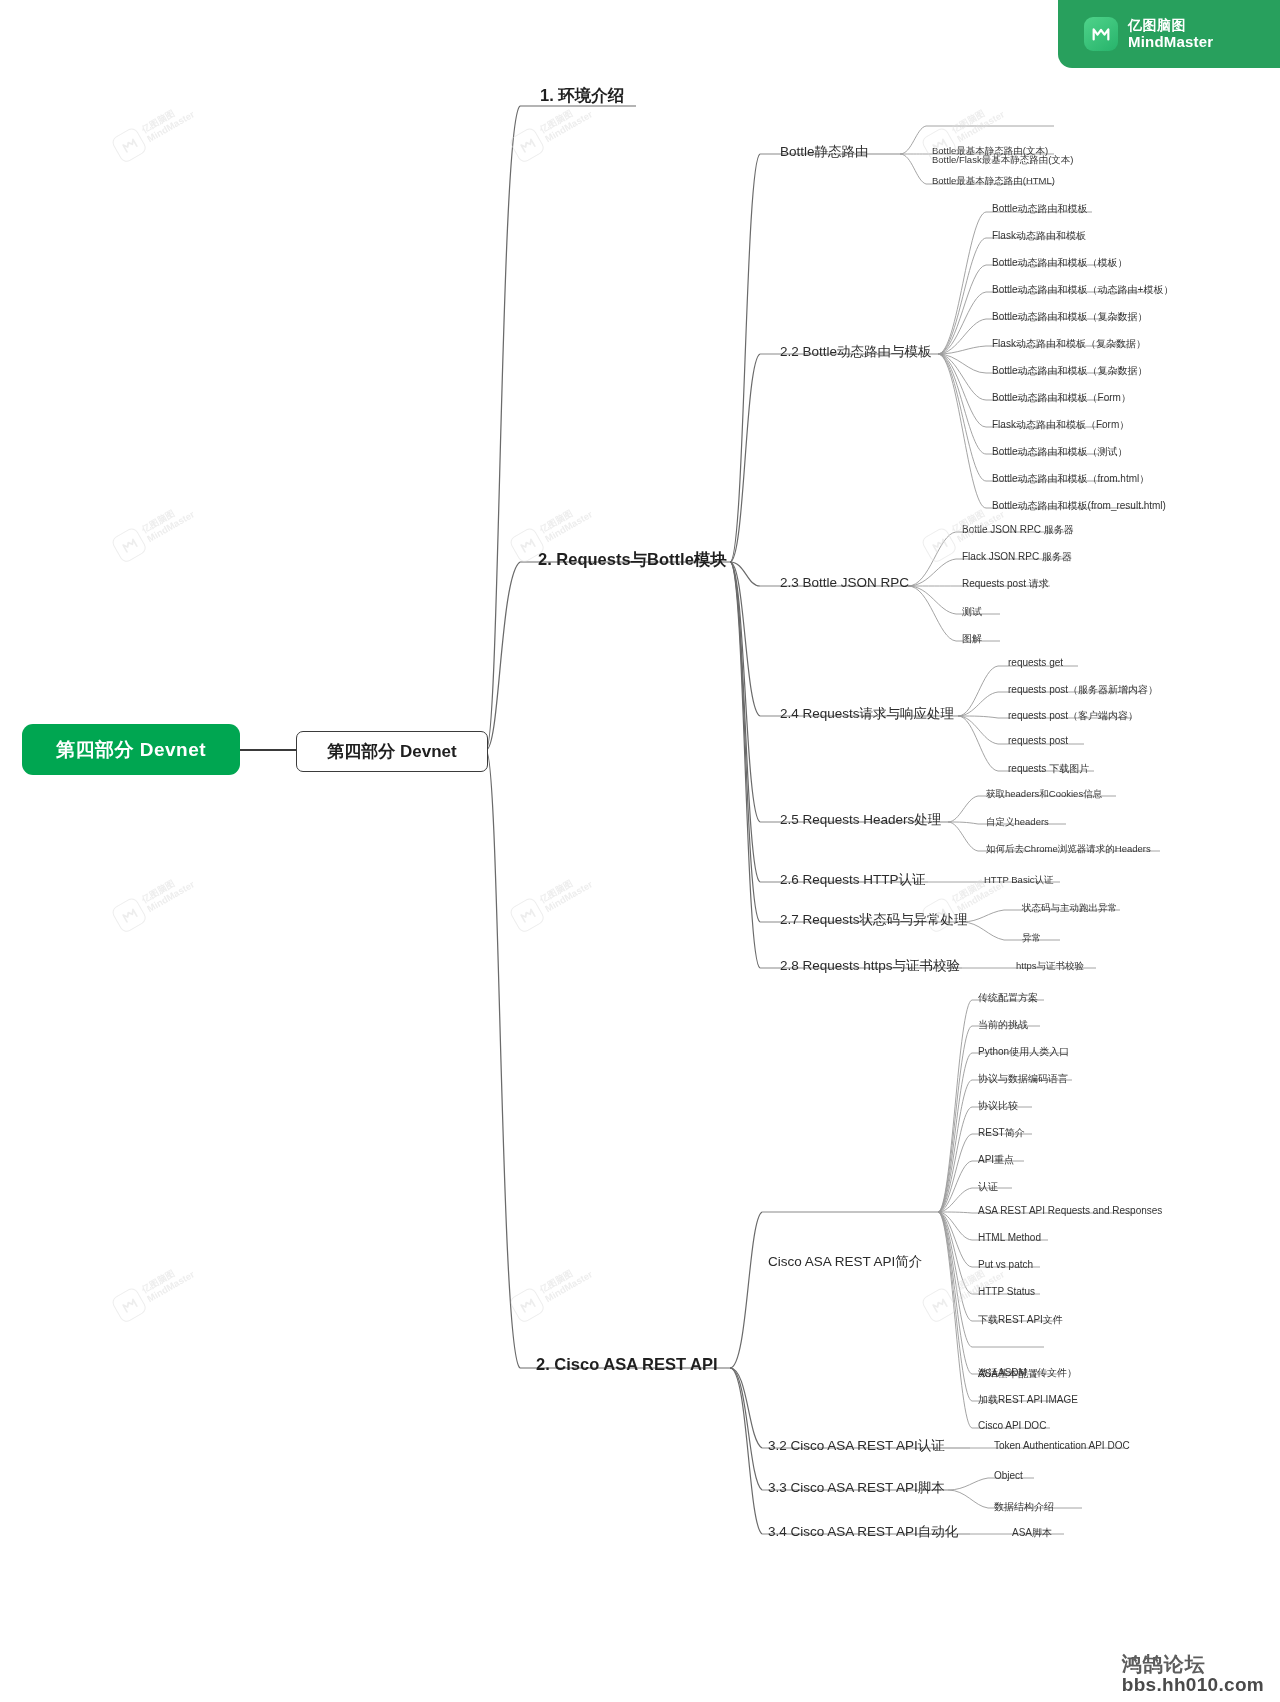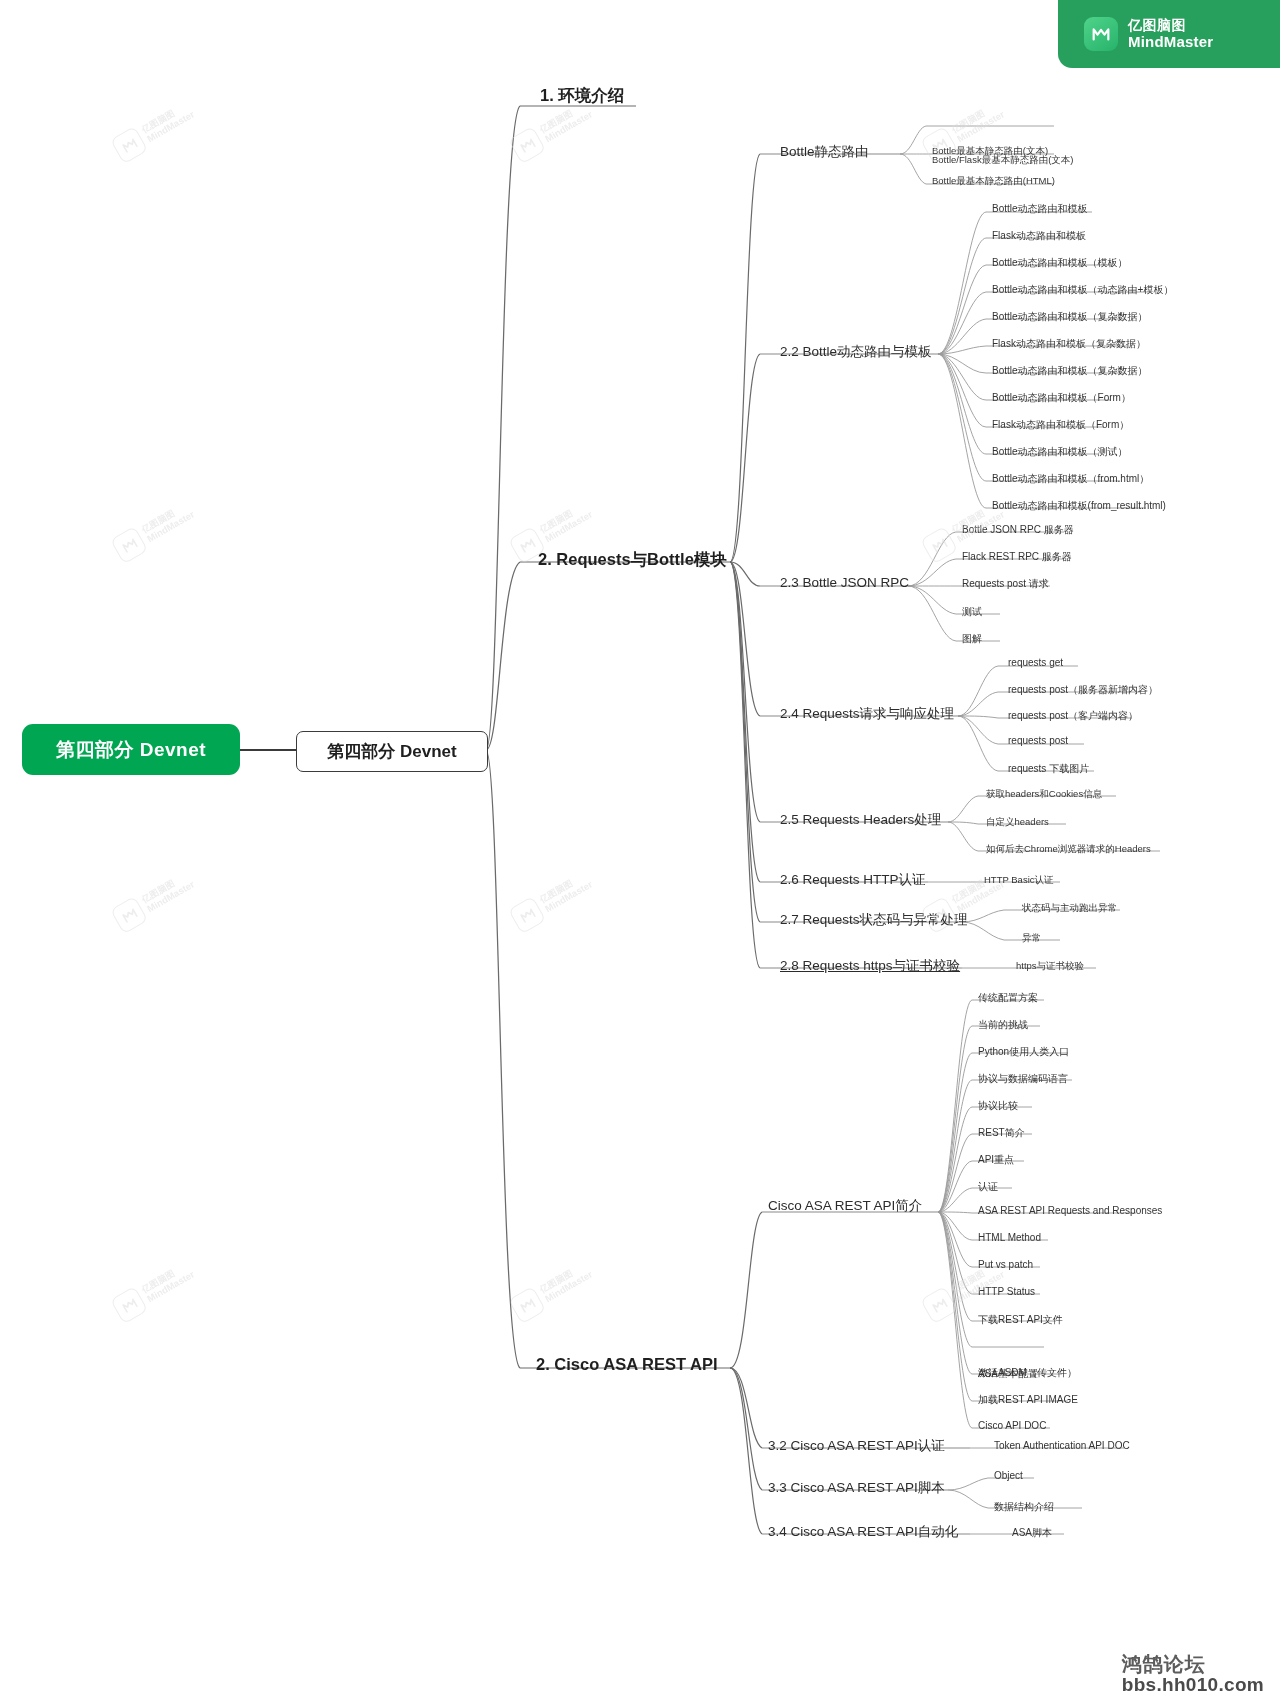--- a/index.html
+++ b/index.html
@@ -285,23 +285,23 @@
   <div class="node lvl1" style="left:538px;top:549px;">2. Requests与Bottle模块</div>
   <div class="node lvl1" style="left:536px;top:1355px;">2. Cisco ASA REST API</div>
 
   <div class="node lvl2" style="left:780px;top:143px;">Bottle静态路由</div>
   <div class="node lvl2" style="left:780px;top:343px;">2.2 Bottle动态路由与模板</div>
   <div class="node lvl2" style="left:780px;top:575px;">2.3 Bottle JSON RPC</div>
   <div class="node lvl2" style="left:780px;top:705px;">2.4 Requests请求与响应处理</div>
   <div class="node lvl2" style="left:780px;top:811px;">2.5 Requests Headers处理</div>
   <div class="node lvl2" style="left:780px;top:871px;">2.6 Requests HTTP认证</div>
   <div class="node lvl2" style="left:780px;top:911px;">2.7 Requests状态码与异常处理</div>
-  <div class="node lvl2" style="left:780px;top:957px;text-decoration:underline;">2.8 Requests https与证书校验</div>
-
-  <div class="node lvl2" style="left:768px;top:1197px;">Cisco ASA REST API简介</div>
+  <div class="node lvl2" style="left:780px;top:957px;">2.8 Requests https与证书校验</div>
+
+  <div class="node lvl2" style="left:768px;top:1253px;">Cisco ASA REST API简介</div>
   <div class="node lvl2" style="left:768px;top:1437px;">3.2 Cisco ASA REST API认证</div>
   <div class="node lvl2" style="left:768px;top:1479px;">3.3 Cisco ASA REST API脚本</div>
   <div class="node lvl2" style="left:768px;top:1523px;">3.4 Cisco ASA REST API自动化</div>
 
   <div class="node lvl3" style="left:932px;top:117px;margin-top:37px;">Bottle/Flask最基本静态路由(文本)</div>
   <div class="node lvl3" style="left:932px;top:145px;">Bottle最基本静态路由(文本)</div>
   <div class="node lvl3" style="left:932px;top:175px;">Bottle最基本静态路由(HTML)</div>
 
   <div class="node lvl3b" style="left:992px;top:202px;">Bottle动态路由和模板</div>
   <div class="node lvl3b" style="left:992px;top:229px;">Flask动态路由和模板</div>
@@ -310,21 +310,21 @@
   <div class="node lvl3b" style="left:992px;top:310px;">Bottle动态路由和模板（复杂数据）</div>
   <div class="node lvl3b" style="left:992px;top:337px;">Flask动态路由和模板（复杂数据）</div>
   <div class="node lvl3b" style="left:992px;top:364px;">Bottle动态路由和模板（复杂数据）</div>
   <div class="node lvl3b" style="left:992px;top:391px;">Bottle动态路由和模板（Form）</div>
   <div class="node lvl3b" style="left:992px;top:418px;">Flask动态路由和模板（Form）</div>
   <div class="node lvl3b" style="left:992px;top:445px;">Bottle动态路由和模板（测试）</div>
   <div class="node lvl3b" style="left:992px;top:472px;">Bottle动态路由和模板（from.html）</div>
   <div class="node lvl3b" style="left:992px;top:499px;">Bottle动态路由和模板(from_result.html)</div>
 
   <div class="node lvl3b" style="left:962px;top:523px;text-align:right;">Bottle JSON RPC 服务器</div>
-  <div class="node lvl3b" style="left:962px;top:550px;">Flack REST RPC 服务器</div>
+  <div class="node lvl3b" style="left:962px;top:550px;">Flack JSON RPC 服务器</div>
   <div class="node lvl3b" style="left:962px;top:577px;">Requests post 请求</div>
   <div class="node lvl3b" style="left:962px;top:605px;">测试</div>
   <div class="node lvl3b" style="left:962px;top:632px;">图解</div>
 
   <div class="node lvl3b" style="left:1008px;top:657px;">requests get</div>
   <div class="node lvl3b" style="left:1008px;top:683px;">requests post（服务器新增内容）</div>
   <div class="node lvl3b" style="left:1008px;top:709px;">requests post（客户端内容）</div>
   <div class="node lvl3b" style="left:1008px;top:735px;">requests post</div>
   <div class="node lvl3b" style="left:1008px;top:762px;">requests 下载图片</div>
 

